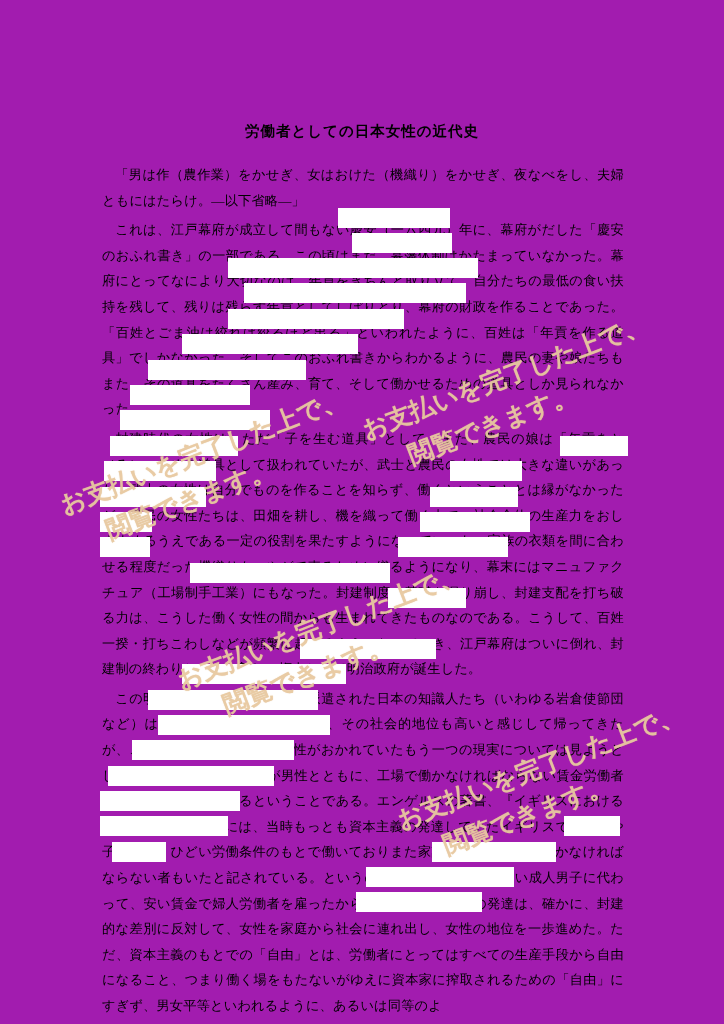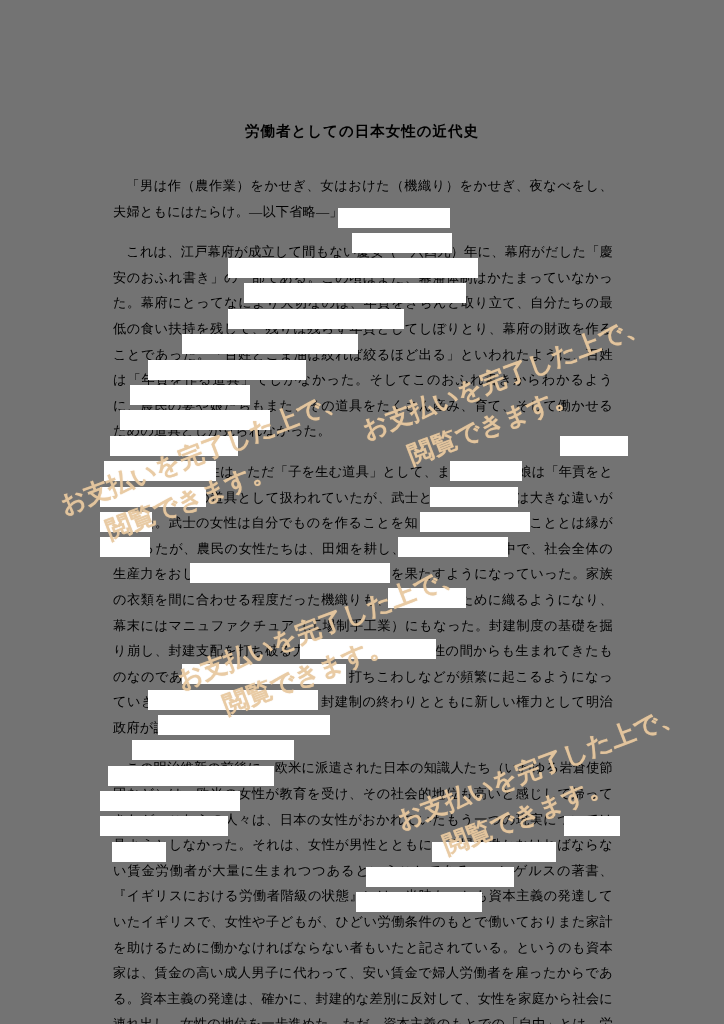--- a/index.html
+++ b/index.html
@@ -12,21 +12,21 @@
     height: 1024px;
     font-family: "Liberation Serif", "DejaVu Serif", serif;
     color: #000000;
     position: relative;
     overflow: hidden;
   }
   .page {
     position: relative;
     width: 724px;
     height: 1024px;
-    background: #737373;
+    background: #a21caf;
     overflow: hidden;
   }
   .doc-title {
     position: absolute;
     top: 112px;
     left: 0;
     width: 724px;
     text-align: center;
     font-size: 14.5px;
     font-weight: bold;
@@ -36,21 +36,21 @@
     position: absolute;
     top: 158px;
     left: 98px;
     width: 530px;
     font-size: 13.2px;
     line-height: 25.6px;
     text-align: justify;
     letter-spacing: 0.2px;
   }
   .body-text p {
-    margin: 15px;
+    margin: 4px;
     text-indent: 1em;
   }
   
   .mask {
     position: absolute;
     background: #ffffff;
     pointer-events: none;
   }
   
   .watermarks {

